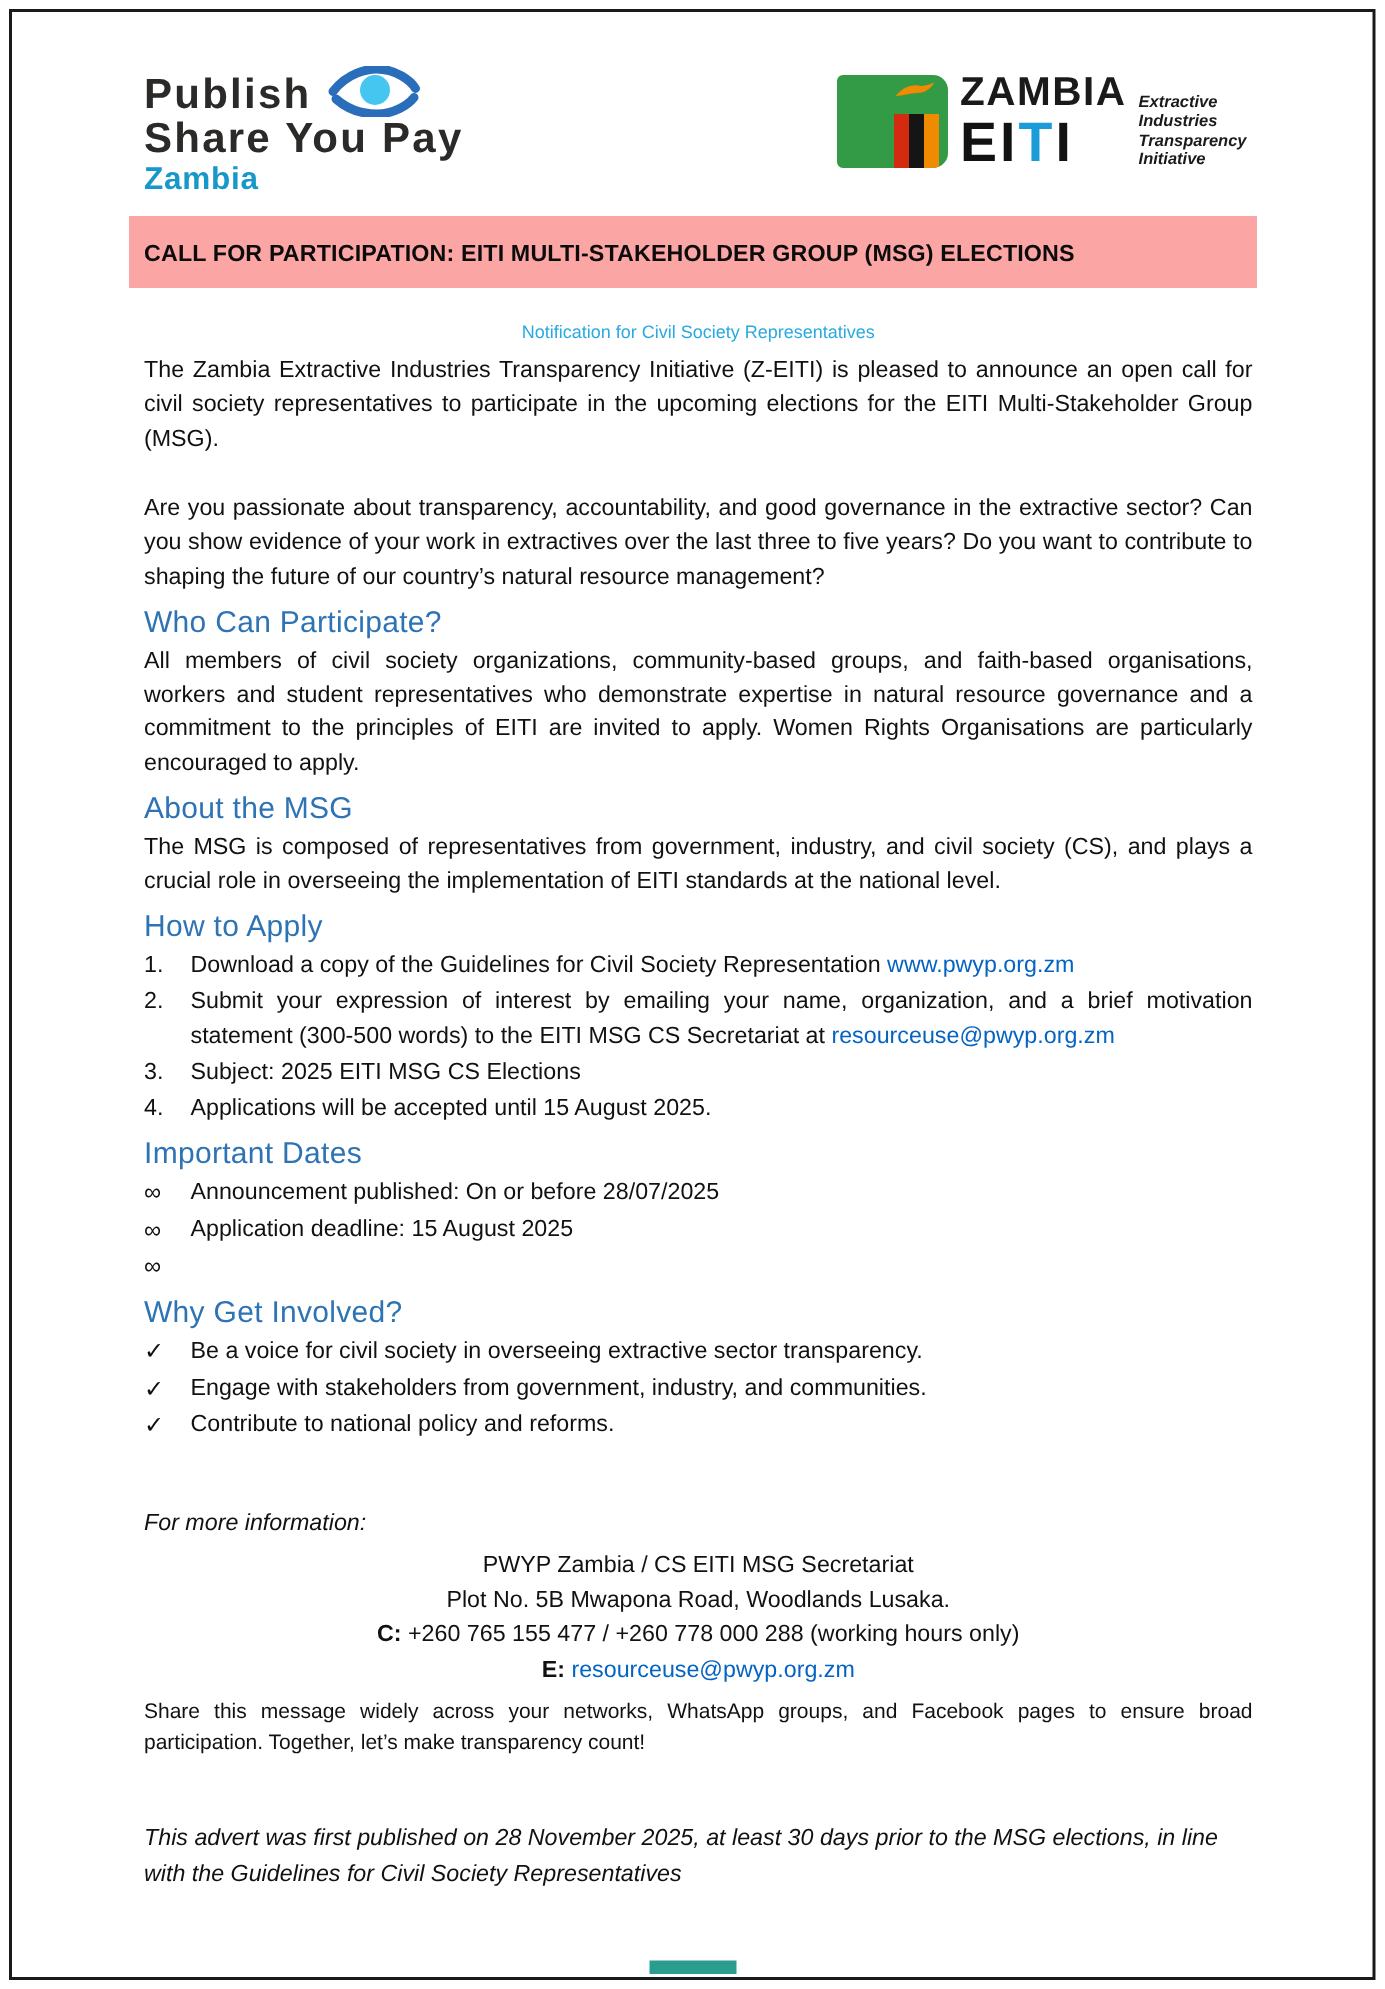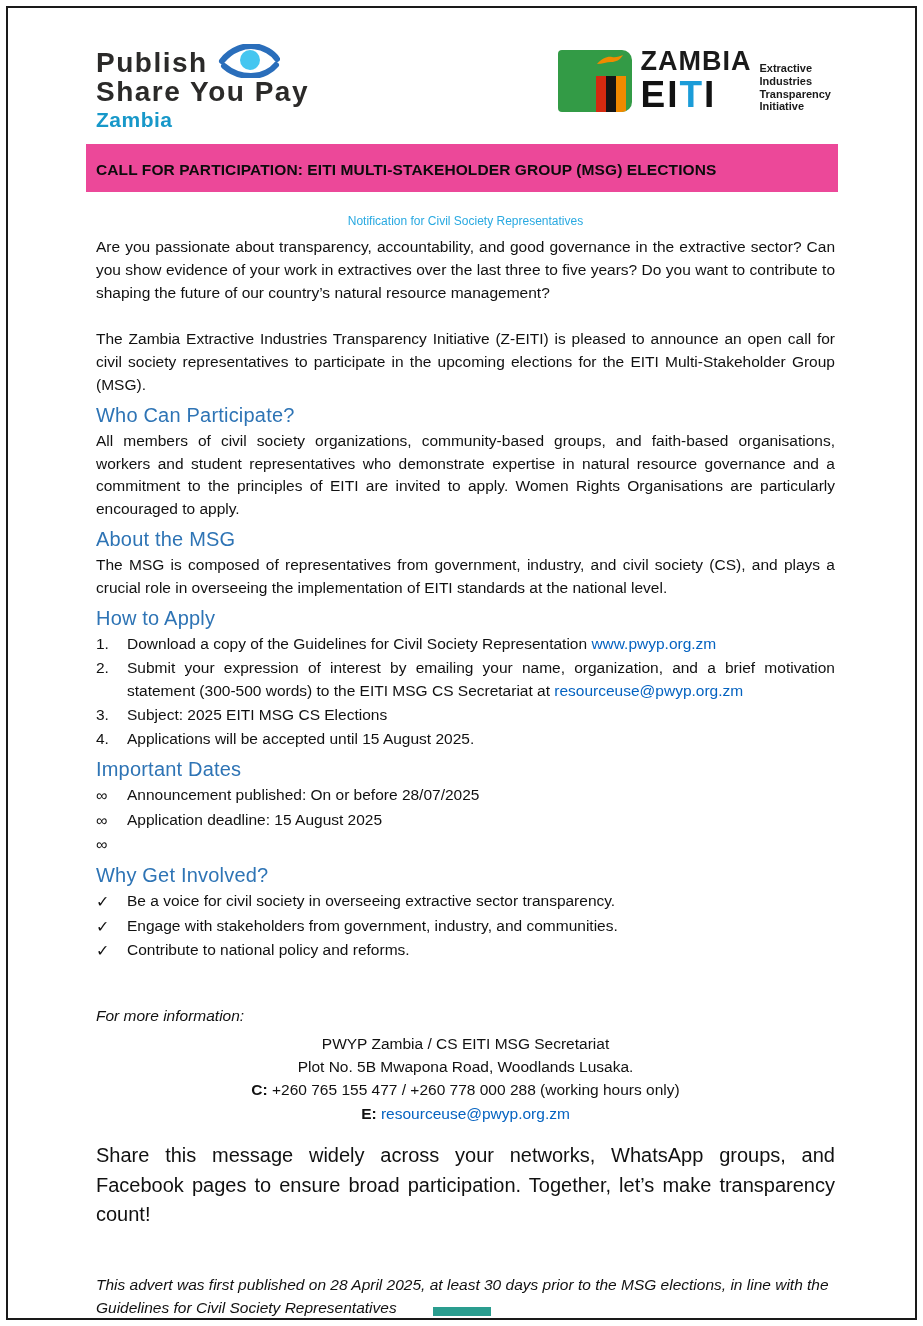--- a/index.html
+++ b/index.html
@@ -34,25 +34,25 @@
   .zflag .stripes { position: absolute; right: 6px; bottom: 0; width: 30px; height: 36px; display: flex; }
   .zflag .stripes i { flex: 1; display: block; }
   .stripe-red { background: #d42a10; }
   .stripe-black { background: #151515; }
   .stripe-orange { background: #f08a00; }
   .zflag svg { position: absolute; right: 8px; top: 4px; width: 28px; height: 16px; }
   .zeiti-mid { display: flex; flex-direction: column; line-height: 1; }
   .zeiti-country { font-size: 27px; font-weight: 700; letter-spacing: 1px; color: #1a1a1a; }
   .zeiti-acronym { font-size: 37px; font-weight: 800; letter-spacing: 2px; color: #121212; margin-top: 1px; font-stretch: condensed; }
   .zeiti-acronym .blue { color: #1b9cd8; }
-  .zeiti-tag { font-size: 11px; font-weight: 700; line-height: 1.14; color: #1a1a1a; padding-top: 14px; }
+  .zeiti-tag { font-size: 11px; font-weight: 700; line-height: 1.14; color: #1a1a1a; padding-top: 14px; font-style: italic; }
 
   
   .banner {
-    background: #ec4899;
+    background: #fca5a5;
     margin-left: -10px; margin-right: -3px;
     padding: 17px 10px 13px 10px;
     font-size: 15.5px; font-weight: 700; color: #0c0c0c;
     letter-spacing: 0.1px;
   }
 
   
   .doc-title {
     text-align: center; color: #29a9e1; font-weight: 400;
     font-size: 12px; margin-top: 22px; margin-bottom: 8px;
@@ -71,21 +71,21 @@
   ol.howto .li-text { flex: 1; text-align: justify; }
 
   ul.marked { list-style: none; font-size: 15.5px; line-height: 1.48; }
   ul.marked li { display: flex; margin-bottom: 1px; }
   ul.marked .mark { width: 31px; flex: 0 0 31px; font-size: 16px; }
 
   .more-info { font-style: italic; font-size: 15.5px; margin-top: 44px; }
   .contact { text-align: center; font-size: 15.5px; line-height: 1.5; margin-top: 7px; }
   .contact .bold { font-weight: 700; }
 
-  .share { font-size: 20px; line-height: 1.48; text-align: justify; margin-top: 16px; }
+  .share { font-size: 14px; line-height: 1.48; text-align: justify; margin-top: 5px; }
   .footnote { font-style: italic; font-size: 15.5px; line-height: 1.52; margin-top: 43px; }
 
   .bottom-accent {
     position: absolute; left: 50%; transform: translateX(-50%);
     bottom: 2px; width: 58px; height: 9px; background: #2a9d8f;
   }
 </style>
 </head>
 <body>
 
@@ -128,22 +128,22 @@
           <div>Transparency</div>
           <div>Initiative</div>
         </div>
       </div>
     </div>
 
     <div class="banner">CALL FOR PARTICIPATION: EITI MULTI-STAKEHOLDER GROUP (MSG) ELECTIONS</div>
 
     <div class="doc-title">Notification for Civil Society Representatives</div>
 
+    <p class="body">The Zambia Extractive Industries Transparency Initiative (Z-EITI) is pleased to announce an open call for civil society representatives to participate in the upcoming elections for the EITI Multi-Stakeholder Group (MSG).</p>
     <p class="body">Are you passionate about transparency, accountability, and good governance in the extractive sector? Can you show evidence of your work in extractives over the last three to five years? Do you want to contribute to shaping the future of our country’s natural resource management?</p>
-    <p class="body">The Zambia Extractive Industries Transparency Initiative (Z-EITI) is pleased to announce an open call for civil society representatives to participate in the upcoming elections for the EITI Multi-Stakeholder Group (MSG).</p>
 
     <h2 class="sec">Who Can Participate?</h2>
     <p class="body">All members of civil society organizations, community-based groups, and faith-based organisations, workers and student representatives who demonstrate expertise in natural resource governance and a commitment to the principles of EITI are invited to apply. Women Rights Organisations are particularly encouraged to apply.</p>
 
     <h2 class="sec">About the MSG</h2>
     <p class="body">The MSG is composed of representatives from government, industry, and civil society (CS), and plays a crucial role in overseeing the implementation of EITI standards at the national level.</p>
 
     <h2 class="sec">How to Apply</h2>
     <ol class="howto">
       <li>
@@ -198,18 +198,18 @@
     <div class="more-info">For more information:</div>
     <div class="contact">
       <div>PWYP Zambia / CS EITI MSG Secretariat</div>
       <div>Plot No. 5B Mwapona Road, Woodlands Lusaka.</div>
       <div><span class="bold">C:</span><span> +260 765 155 477 / +260 778 000 288 (working hours only)</span></div>
       <div><span class="bold">E:</span> <a class="doclink">resourceuse@pwyp.org.zm</a></div>
     </div>
 
     <p class="share">Share this message widely across your networks, WhatsApp groups, and Facebook pages to ensure broad participation. Together, let’s make transparency count!</p>
 
-    <p class="footnote">This advert was first published on 28 April 2025, at least 30 days prior to the MSG elections, in line with the Guidelines for Civil Society Representatives</p>
+    <p class="footnote">This advert was first published on 28 November 2025, at least 30 days prior to the MSG elections, in line with the Guidelines for Civil Society Representatives</p>
 
   </div>
 
   <div class="bottom-accent"></div>
 </div>
 
 </body></html>

